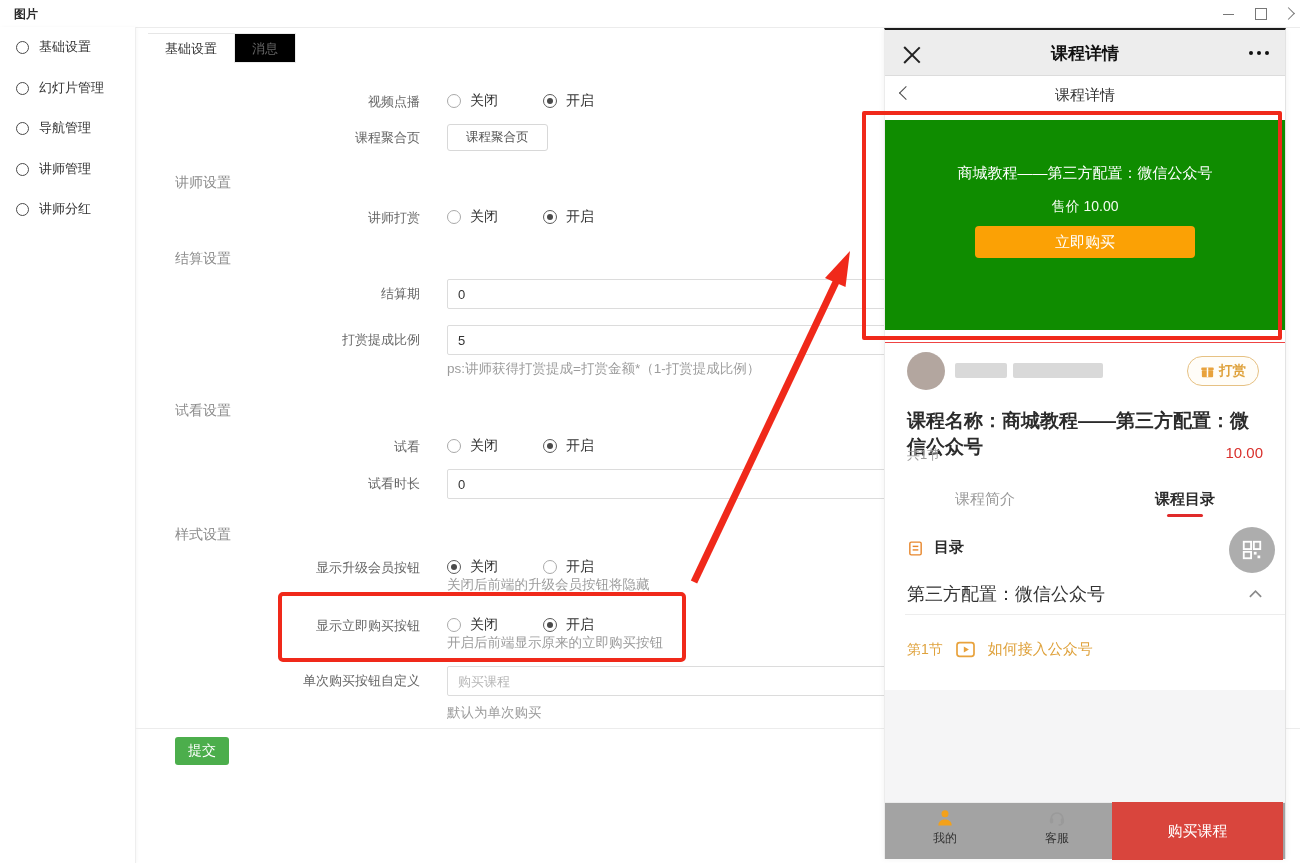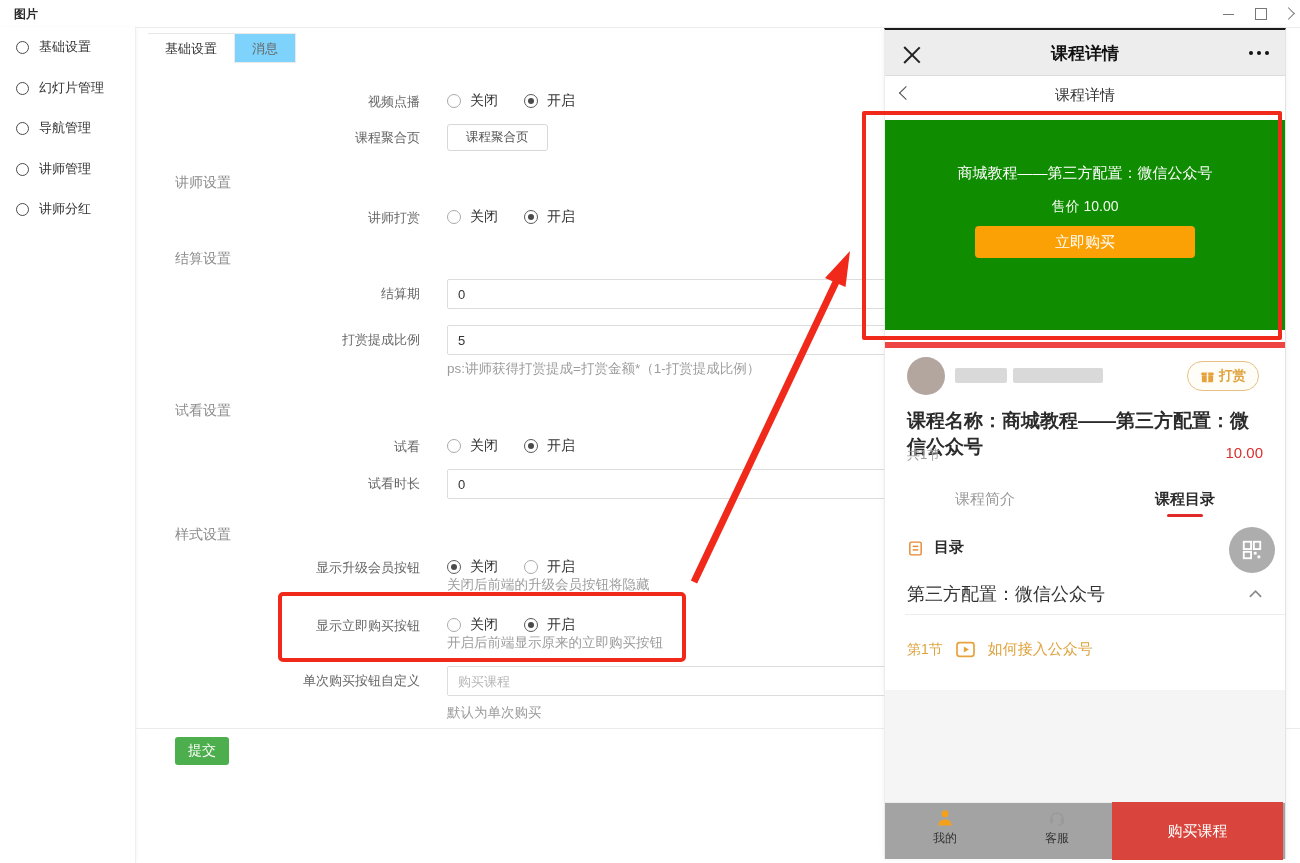--- a/index.html
+++ b/index.html
@@ -17,25 +17,25 @@
   .ic-fwd i{position:absolute;left:4px;top:4px;width:8px;height:8px;border-top:1px solid #777;border-right:1px solid #777;transform:rotate(45deg);}
   
   .sidebar{position:absolute;left:0;top:27px;width:135px;height:836px;background:#fff;border-right:1px solid #eeeeee;box-shadow:1px 0 3px rgba(0,0,0,0.03);}
   .snav{position:absolute;left:0;width:135px;height:40px;display:flex;align-items:center;padding-left:16px;box-sizing:border-box;cursor:pointer;}
   .snav .ring{width:11px;height:11px;border:1.6px solid #4a4a4a;border-radius:50%;margin-right:10px;flex:none;}
   .snav .slabel{font-size:13px;color:#333;}
   
   .tabs{position:absolute;left:148px;top:33px;display:flex;}
   .tab{height:30px;line-height:30px;padding:0 17px;font-size:13px;box-sizing:border-box;cursor:pointer;}
   .tab.active{background:#fff;color:#333;border-top:1px solid #e6e6e6;}
-  .tab.inactive{background:#7dd3fc;color:#666;border:1px solid #eaeaea;}
+  .tab.inactive{background:#000000;color:#666;border:1px solid #eaeaea;}
   
   .frow{position:absolute;left:135px;display:flex;align-items:flex-start;}
   .flabel{width:285px;text-align:right;font-size:13px;color:#666;flex:none;}
-  .fctrl{margin-left:27px;display:flex;align-items:flex-start;}
+  .fctrl{margin-left:27px;display:flex;align-items:flex-start;gap:19px;}
   .radio{display:inline-flex;align-items:center;margin-right:26px;cursor:pointer;}
   .rcircle{width:14px;height:14px;border-radius:50%;border:1px solid #aaa;background:#fff;margin-right:9px;position:relative;box-sizing:border-box;flex:none;}
   .radio.checked .rcircle{border-color:#5a5a5a;}
   .radio.checked .rcircle::after{content:"";position:absolute;left:3px;top:3px;width:6px;height:6px;border-radius:50%;background:#4a4a4a;}
   .rtext{font-size:14px;color:#333;}
   .row-radio .flabel{padding-top:1px;}
   .row-input .flabel{line-height:30px;}
   .finput{width:460px;height:30px;border:1px solid #dcdcdc;border-radius:2px;padding:0 10px;font-size:13px;color:#333;background:#fff;box-sizing:border-box;outline:none;}
   .finput::placeholder{color:#b8b8b8;}
   .fbtn{height:27px;padding:0 18px;background:#fff;border:1px solid #d8d8d8;border-radius:3px;font-size:12.5px;color:#555;cursor:pointer;}
@@ -55,21 +55,21 @@
   .p-htitle{left:0;top:12px;width:400px;text-align:center;font-size:17px;font-weight:bold;color:#111;}
   .p-more{right:16px;top:21px;display:flex;gap:4px;cursor:pointer;}
   .p-more b{width:4px;height:4px;border-radius:50%;background:#111;}
   .p-subheader{left:0;top:46px;width:400px;height:38px;background:#fff;}
   .p-back{left:16px;top:12px;width:10px;height:10px;border-left:1.8px solid #4a4a4a;border-bottom:1.8px solid #4a4a4a;transform:rotate(45deg);cursor:pointer;}
   .p-stitle{left:0;top:10px;width:400px;text-align:center;font-size:15px;color:#333;}
   .p-banner{left:0;top:90px;width:400px;height:210px;padding-left:44px;}
   .pb-title{left:0;top:44px;width:400px;text-align:center;color:#fff;font-size:15px;}
   .pb-price{left:0;top:78px;width:400px;text-align:center;color:#f3fcef;font-size:14px;}
   .pb-buy{left:90px;top:106px;width:220px;height:32px;border:none;border-radius:4px;color:#fff;font-size:15px;cursor:pointer;}
-  .p-author{left:0;top:312px;width:400px;height:58px;border-top:6px solid #ef4444;background:#fff;}
+  .p-author{left:0;top:312px;width:400px;height:58px;border-top:1px solid #ef4444;background:#fff;}
   .p-avatar{left:22px;top:9px;width:38px;height:38px;border-radius:50%;background:#b3a69f;}
   .p-nameblur1{left:70px;top:20px;width:52px;height:15px;background:#d9d9d9;border-radius:2px;}
   .p-nameblur2{left:128px;top:20px;width:90px;height:15px;background:#d9d9d9;border-radius:2px;}
   .p-reward{right:26px;top:13px;height:30px;padding:0 12px;display:flex;align-items:center;gap:4px;background:#fffdf8;border:1px solid #e6c183;border-radius:15px;cursor:pointer;}
   .p-reward span{font-size:13.5px;color:#dfa23c;font-weight:bold;}
   .p-coursename{left:22px;top:378px;width:360px;font-size:19px;font-weight:600;color:#2b2b2b;}
   .p-lessons{left:22px;top:416px;font-size:13px;color:#9d9d9d;}
   .p-price{right:22px;top:414px;font-size:15px;color:#d9302c;}
   .p-tabs{left:0;top:452px;width:400px;height:36px;}
   .p-tab{position:absolute;top:8px;width:200px;text-align:center;font-size:15px;cursor:pointer;}

